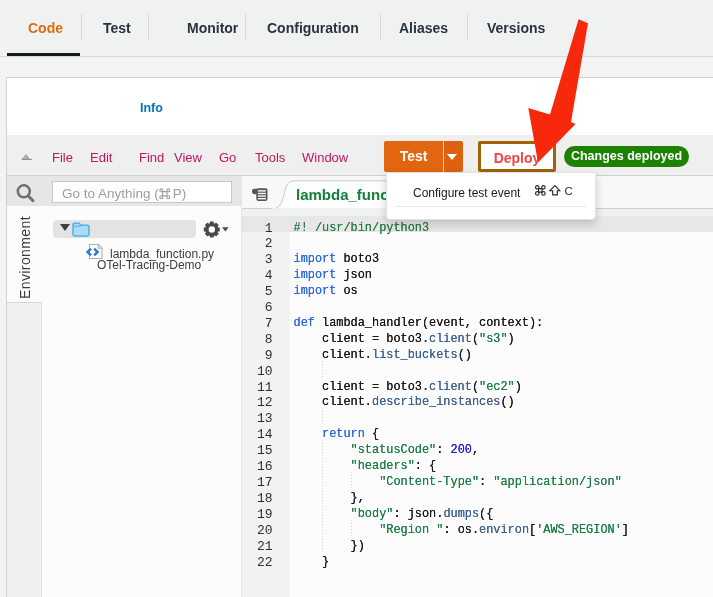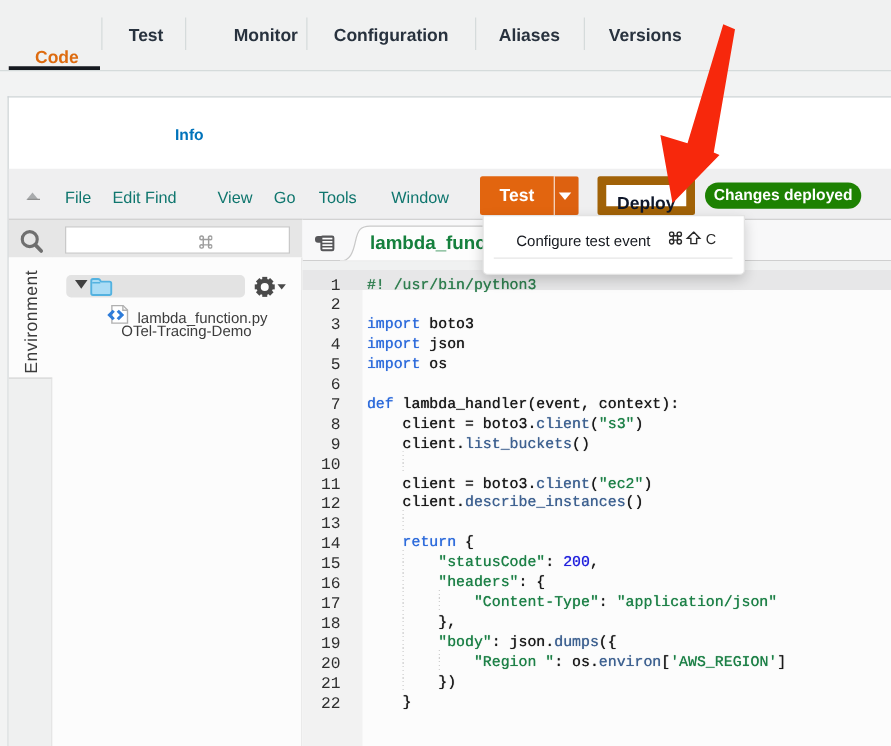--- a/index.html
+++ b/index.html
@@ -7,64 +7,65 @@
   .abs{position:absolute;}
   #stage{position:relative;width:713px;height:597px;}
   pre{margin:0;font-family:"Liberation Mono",monospace;}
 </style>
 </head>
 <body>
 <div id="stage">
 
   <div class="abs" style="left:0;top:0;width:713px;height:56px;background:#f0f1f1;border-bottom:1px solid #d5dbdb;"></div>
   <div class="abs" id="tabs" style="left:0;top:14px;width:713px;height:30px;font-size:14px;font-weight:bold;color:#28323e;">
-    <span class="abs" style="left:28px;top:6px;color:#dd6b10;margin-top:17px;">Code</span>
+    <span class="abs" style="left:28px;top:6px;color:#dd6b10;">Code</span>
     <span class="abs" style="left:103px;top:6px;">Test</span>
     <span class="abs" style="left:171px;top:6px;padding-left:16px;">Monitor</span>
     <span class="abs" style="left:267px;top:6px;">Configuration</span>
     <span class="abs" style="left:399px;top:6px;text-align:right;">Aliases</span>
     <span class="abs" style="left:487px;top:6px;">Versions</span>
     <span class="abs" style="left:81px;top:0;width:1px;height:26px;background:#d5dbdb;"></span>
     <span class="abs" style="left:148px;top:0;width:1px;height:26px;background:#d5dbdb;"></span>
     <span class="abs" style="left:245px;top:0;width:1px;height:26px;background:#d5dbdb;"></span>
     <span class="abs" style="left:380px;top:0;width:1px;height:26px;background:#d5dbdb;"></span>
     <span class="abs" style="left:467px;top:0;width:1px;height:26px;background:#d5dbdb;"></span>
   </div>
   <div class="abs" style="left:7px;top:53px;width:73px;height:3px;background:#16191f;"></div>
 
   <div class="abs" style="left:6px;top:77px;width:707px;height:520px;background:#fff;border-left:1px solid #ccd2d4;border-top:1px solid #ccd2d4;"></div>
   <div class="abs" style="left:140px;top:101px;font-size:12.5px;font-weight:bold;color:#0073bb;">Info</div>
 
   <div class="abs" style="left:7px;top:135px;width:706px;height:40px;background:#efeff0;border-bottom:1px solid #d9d9d9;"></div>
-  <div class="abs" id="menus" style="left:0;top:149.5px;width:713px;height:20px;font-size:13px;color:#0f766e;">
+  <div class="abs" id="menus" style="left:0;top:149.5px;width:713px;height:20px;font-size:13px;color:#be185d;">
     <span class="abs" style="left:21px;top:4px;width:0;height:0;border-left:5.5px solid transparent;border-right:5.5px solid transparent;border-bottom:6.5px solid #a9abad;"></span>
       <span class="abs" style="left:21.5px;top:9.7px;width:10px;height:1.2px;background:#8f8f8f;"></span>
     <span class="abs" style="left:52px;top:0;">File</span>
     <span class="abs" style="left:90px;top:0;">Edit</span>
-    <span class="abs" style="left:116px;top:0;">Find</span>
+    <span class="abs" style="left:139px;top:0;">Find</span>
     <span class="abs" style="left:174px;top:0;">View</span>
     <span class="abs" style="left:219px;top:0;">Go</span>
     <span class="abs" style="left:255px;top:0;">Tools</span>
-    <span class="abs" style="left:313px;top:0;">Window</span>
+    <span class="abs" style="left:302px;top:0;">Window</span>
   </div>
 
   <div class="abs" style="left:384px;top:141px;width:59px;height:31px;background:#e2650f;border-radius:2px 0 0 2px;color:#fff;font-weight:bold;font-size:14px;text-align:center;line-height:31px;">Test</div>
   <div class="abs" style="left:443px;top:141px;width:19px;height:31px;background:#dd6110;border-radius:0 2px 2px 0;border-left:1px solid rgba(255,255,255,0.7);"></div>
   <div class="abs" style="left:447px;top:154px;width:0;height:0;border-left:5px solid transparent;border-right:5px solid transparent;border-top:6px solid #fff;"></div>
-  <div class="abs" style="left:478px;top:141px;width:78px;height:31px;background:#fff;border:7px solid #a16207;border-radius:2px;box-sizing:border-box;color:#0f172a;font-weight:bold;font-size:14px;text-align:center;line-height:29px;">Deploy</div>
+  <div class="abs" style="left:478px;top:141px;width:78px;height:31px;background:#fff;border:3px solid #a16207;border-radius:2px;box-sizing:border-box;color:#ef4444;font-weight:bold;font-size:14px;text-align:center;line-height:29px;">Deploy</div>
   <div class="abs" style="left:564px;top:146px;width:125px;height:21px;background:#1d8102;border-radius:11px;color:#fff;font-weight:bold;font-size:12.5px;text-align:center;line-height:21px;">Changes deployed</div>
 
   <div class="abs" style="left:7px;top:175px;width:235px;height:31px;background:#e6e6e6;border-top:1px solid #d2d2d2;box-sizing:border-box;"></div>
   <div class="abs" style="left:242px;top:175px;width:471px;height:34px;background:#f8f8f9;border-top:1px solid #d2d2d2;border-bottom:1px solid #cfcfcf;box-sizing:border-box;"></div>
 
   <svg class="abs" style="left:14.5px;top:183px;" width="21" height="21" viewBox="0 0 21 21">
     <circle cx="8.8" cy="8.3" r="6" fill="none" stroke="#6f6f6f" stroke-width="2.5"></circle>
     <line x1="13.3" y1="12.9" x2="18" y2="17.8" stroke="#6f6f6f" stroke-width="2.9" stroke-linecap="round"></line>
   </svg>
   <div class="abs" style="left:52px;top:181px;width:180px;height:22px;background:#fff;border:1px solid #c9c9c9;box-sizing:border-box;"></div>
+  <div class="abs" style="left:62px;top:185.5px;font-size:13.5px;color:#9e9e9e;">Go to Anything (<span style="display:inline-block;width:14px;"></span>P)</div>
   <svg class="abs" style="left:158.5px;top:187.5px;" width="11.5" height="11.5" viewBox="0 0 16 16">
       <g stroke="#9e9e9e" stroke-width="1.6" fill="none">
         <path d="M5 5 L11 5 L11 11 L5 11 Z"></path>
         <circle cx="3.2" cy="3.2" r="2"></circle>
         <circle cx="12.8" cy="3.2" r="2"></circle>
         <circle cx="3.2" cy="12.8" r="2"></circle>
         <circle cx="12.8" cy="12.8" r="2"></circle>
       </g>
     </svg>
 

